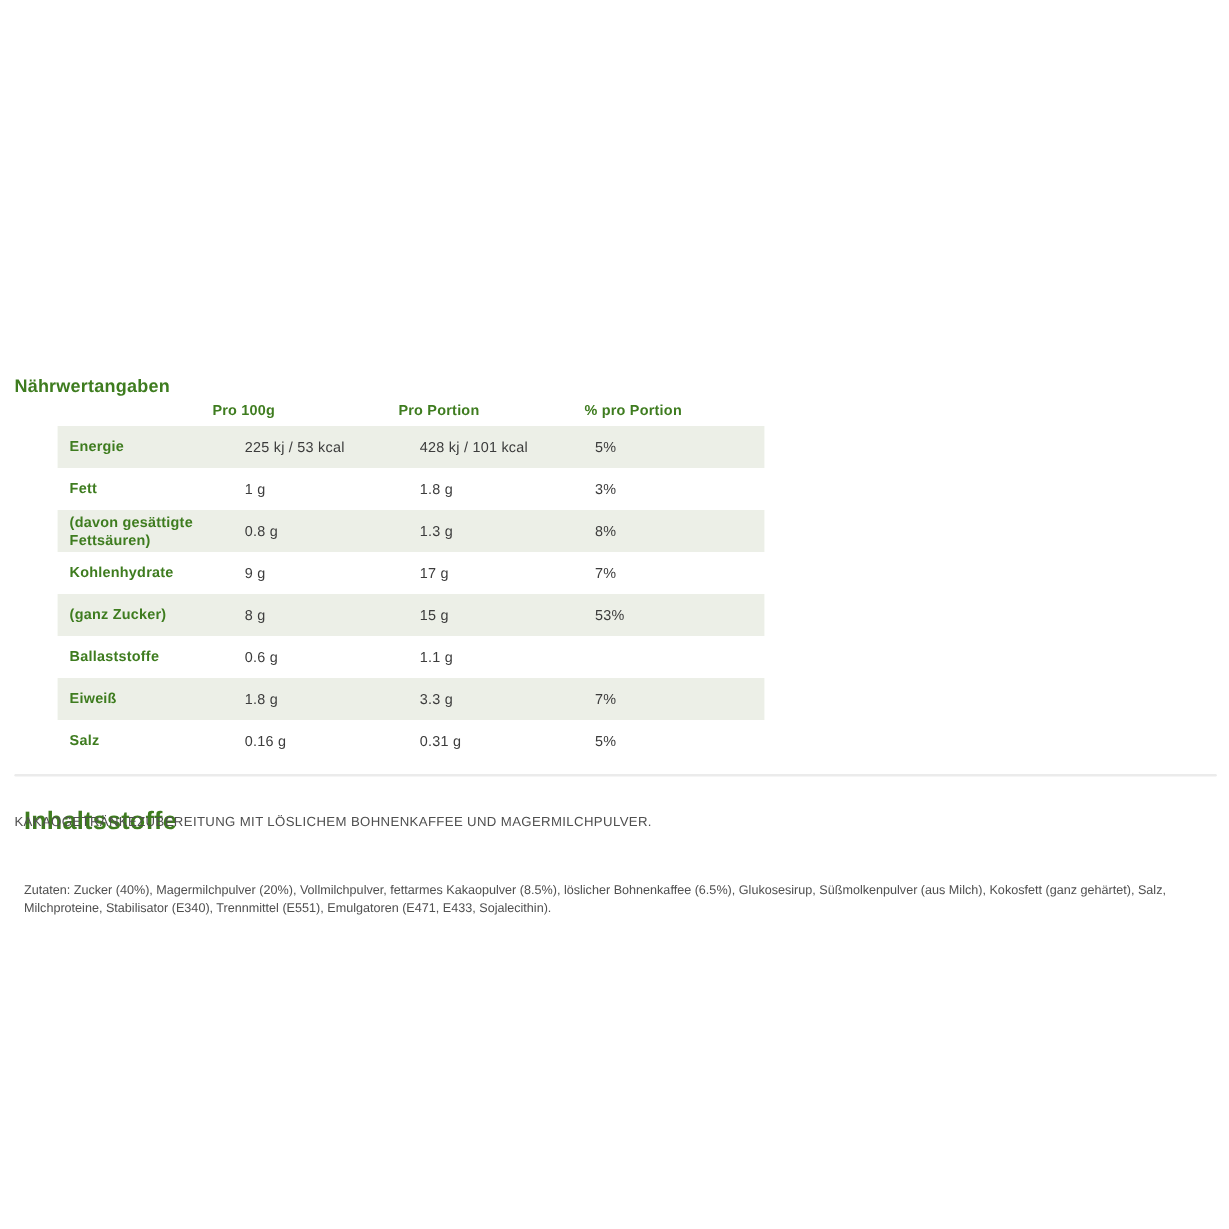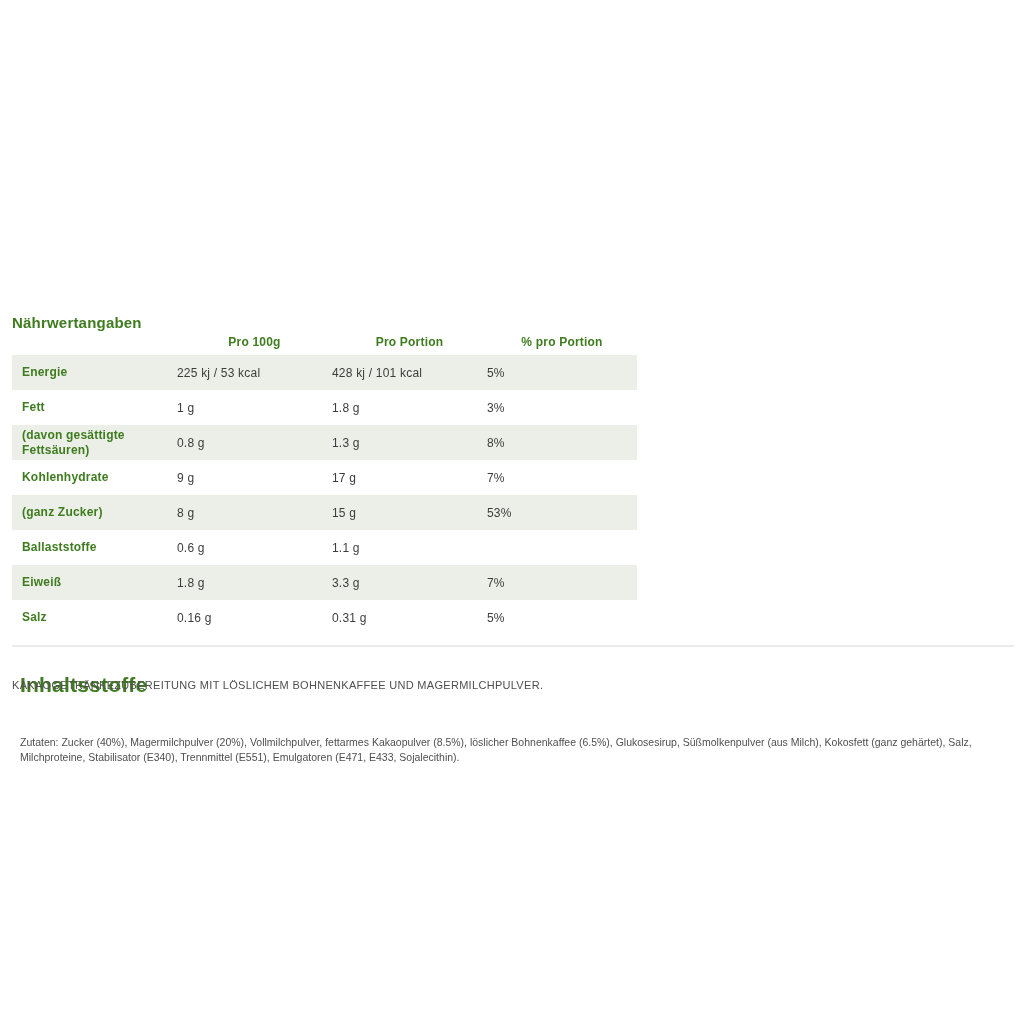--- a/index.html
+++ b/index.html
@@ -15,29 +15,30 @@
     font-family:"Liberation Sans", sans-serif;
     -webkit-font-smoothing:antialiased;
   }
   .nutrition-title{
     position:absolute;left:12px;top:302px;
     font-size:15px;font-weight:700;color:var(--green);letter-spacing:.2px;
   }
   .table{
     position:absolute;left:12px;top:328px;width:625px;
   }
-  .thead{display:flex;align-items:center;height:27px;text-align:center;}
+  .thead{display:flex;align-items:center;height:27px;}
   .cell-label{width:165px;padding-left:10px;box-sizing:border-box;}
   .cell-c1{width:155px;}
   .cell-c2{width:155px;}
   .cell-c3{width:150px;}
   .thead div{font-size:12px;font-weight:700;color:var(--green);letter-spacing:.2px;}
   .tbody .row{
     display:flex;align-items:center;min-height:35px;box-sizing:border-box;
     padding:2px 0;
+    margin-left:36px;
   }
   .tbody .row:nth-child(odd){background:var(--shade);}
   .row .cell-label{
     font-size:12px;font-weight:700;color:var(--green);line-height:1.25;letter-spacing:.2px;
   }
   .row .val{font-size:12px;color:var(--valtext);letter-spacing:.2px;}
   .section-divider{
     position:absolute;left:12px;top:645px;width:1002px;height:2px;
     background:var(--divider);border-radius:1px;
   }

